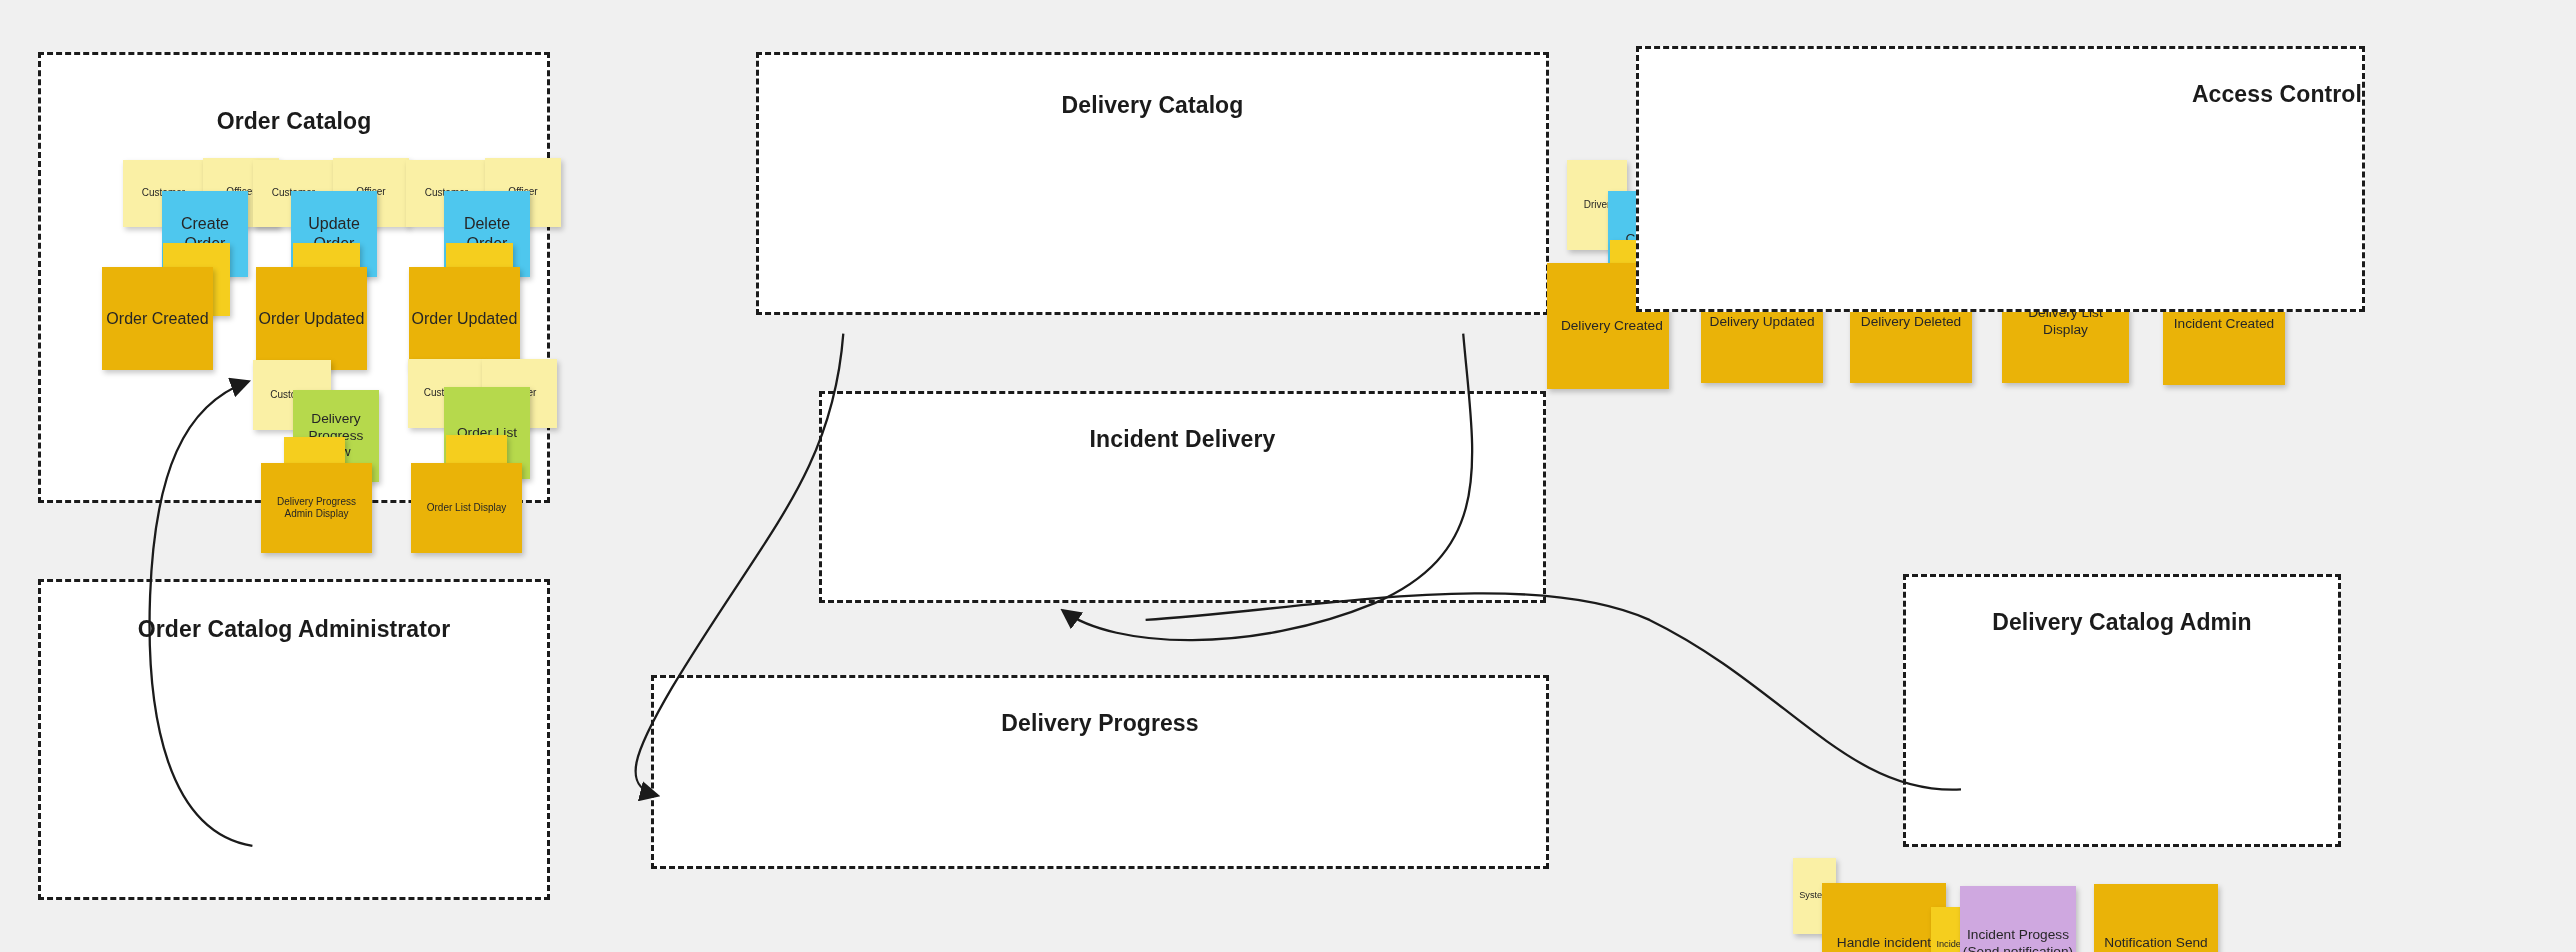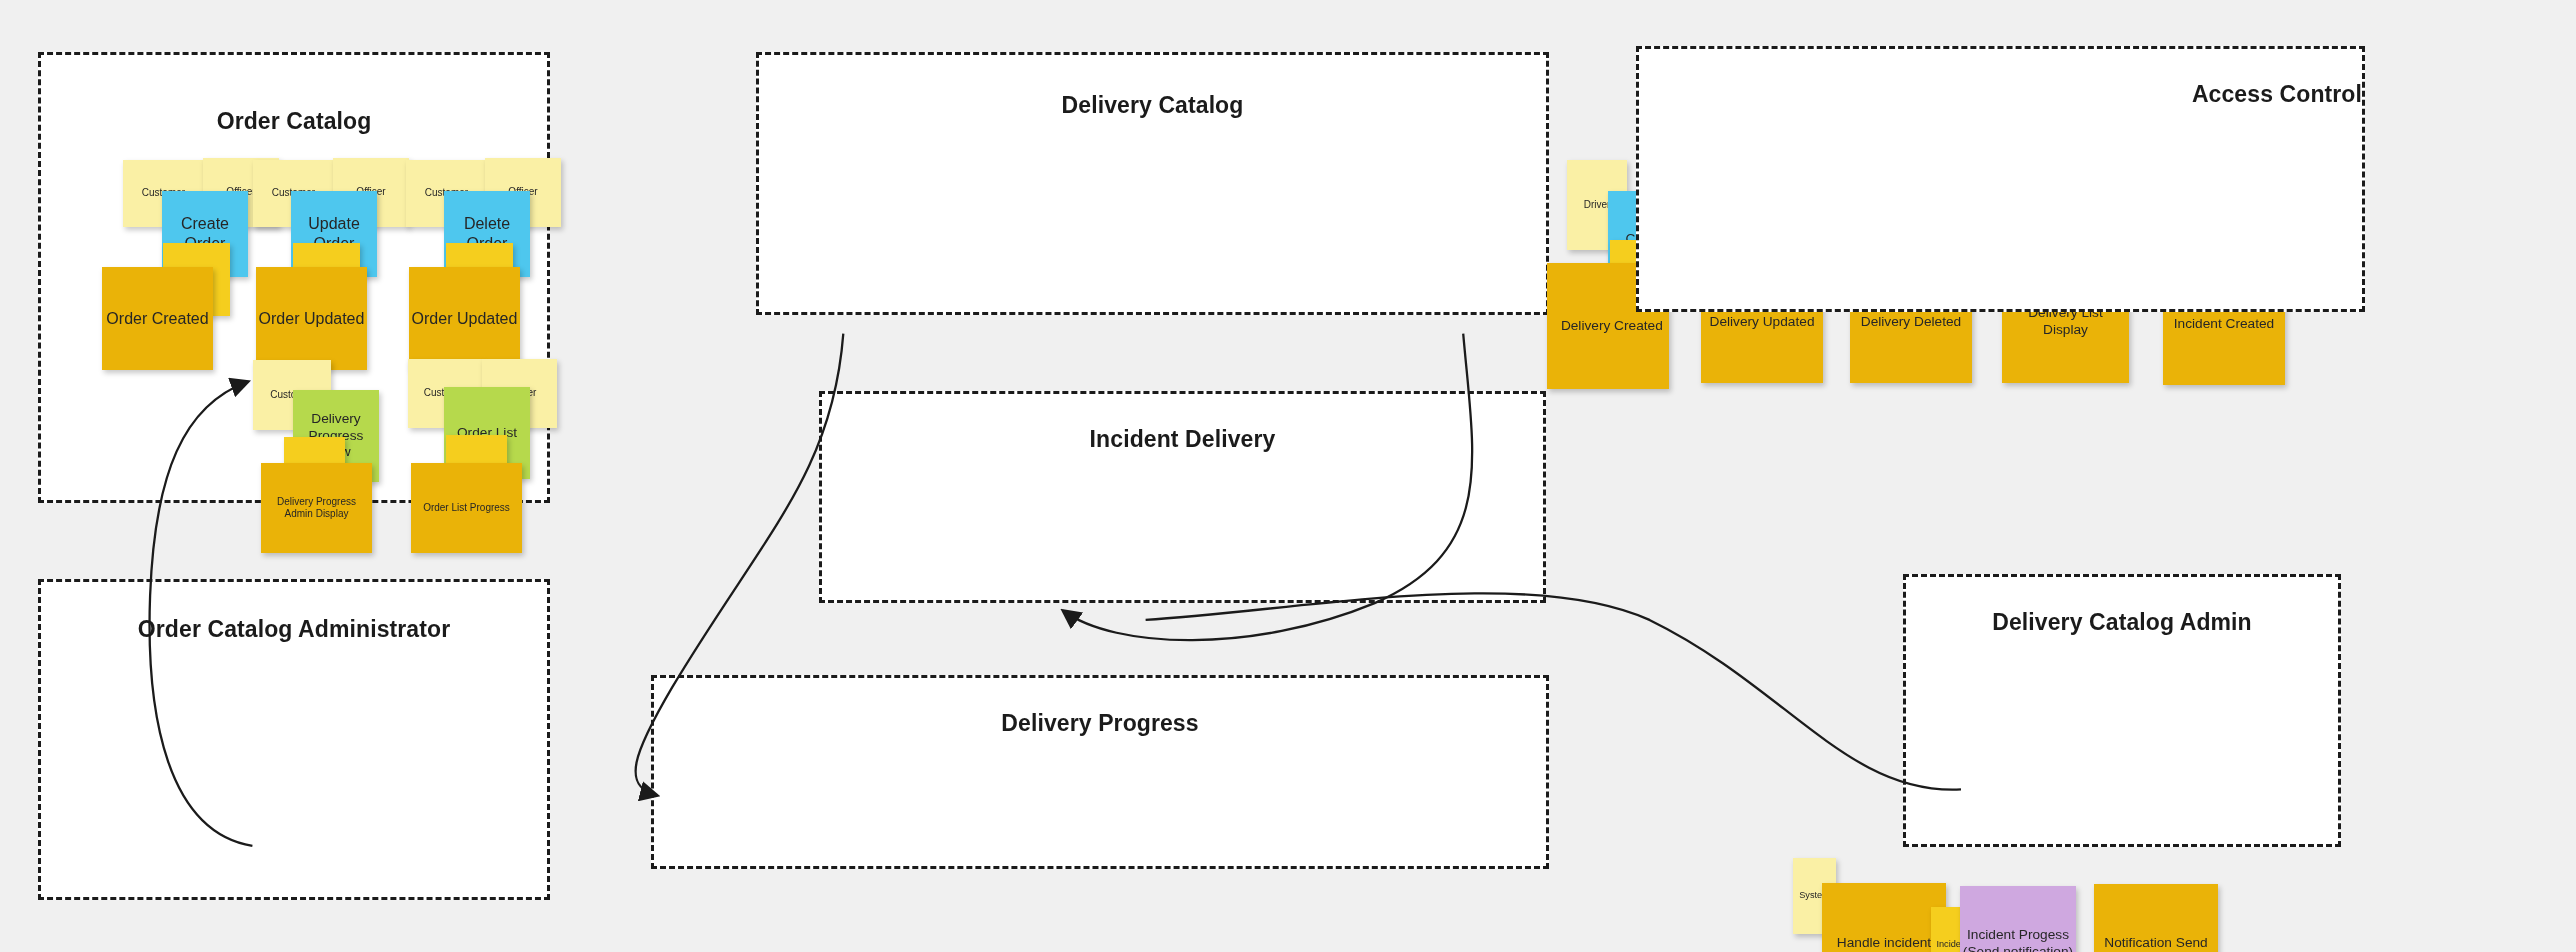--- a/index.html
+++ b/index.html
@@ -143,21 +143,21 @@
     <div class="note n-actor" style="left:441px; top:304px; width:75px; height:69px;">
         <span>Stocker</span>
       </div>
     <div class="note n-read fs-18" style="left:403px; top:332px; width:86px; height:92px;">
         <span>Order List</span>
       </div>
     <div class="note n-aggregate fs-13" style="left:405px; top:380px; width:61px; height:70px;">
         <span>Order</span>
       </div>
     <div class="note n-event fs-13" style="left:370px; top:408px; width:111px; height:90px;">
-        <span>Order List Progress</span>
+        <span>Order List Display</span>
       </div>
   </div>
 
   <div class="ctx" style="left:38px; top:579px; width:512px; height:321px;">
     <div class="ctx-title" style="top:34px;">Order Catalog Administrator</div>
 
   </div>
 
   <div class="ctx" style="left:756px; top:52px; width:793px; height:263px;">
     <div class="ctx-title" style="top:37px;">Delivery Catalog</div>

